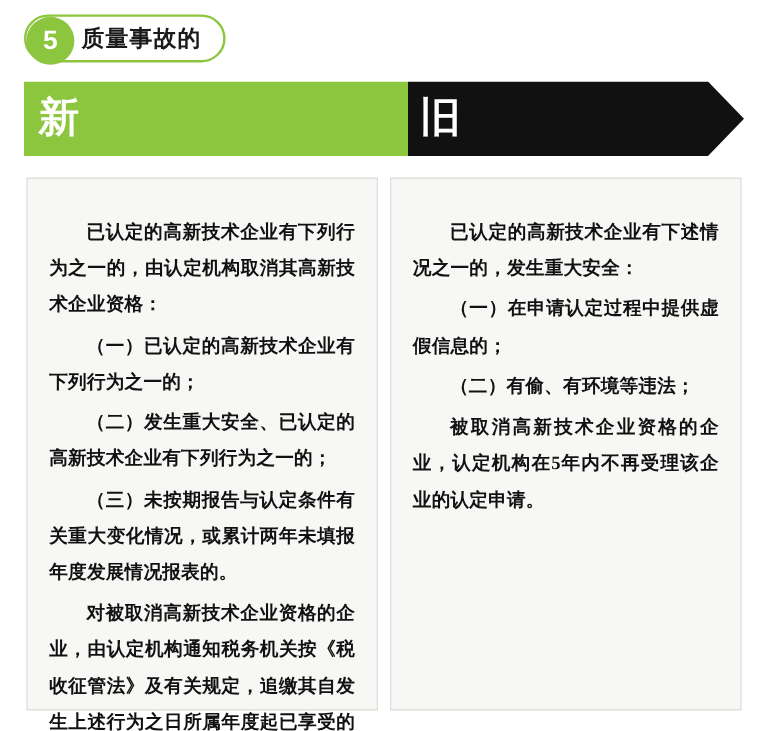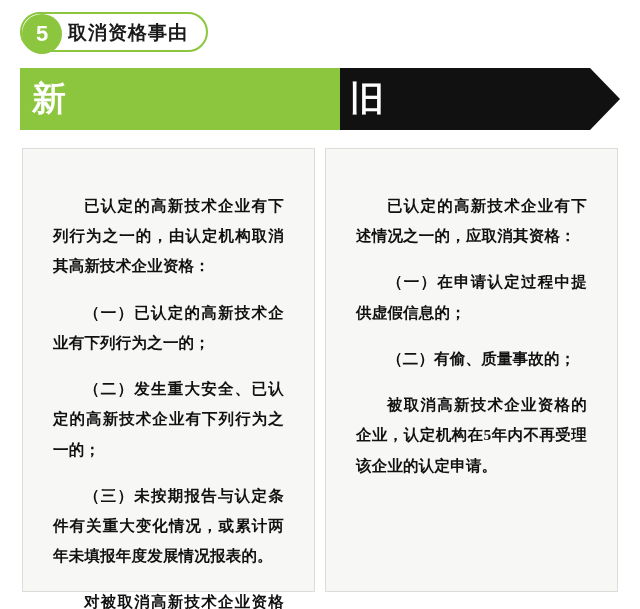--- a/index.html
+++ b/index.html
@@ -107,34 +107,34 @@
   }
   .panel-inner {
     font-family: "Liberation Serif", serif;
     font-size: 15.5px;
     line-height: 1.95;
     color: #111111;
     font-weight: bold;
     letter-spacing: 0.2px;
   }
   .para {
-    margin: 16px;
+    margin: 4px;
     text-indent: 2em;
     text-align: justify;
   }
 </style>
 </head>
 <body>
 
 <div class="page">
 
   <div class="badge-row">
     <div class="badge-pill">
       <div class="badge-circle">5</div>
-      <span class="badge-pill-text">取消资格事由</span>
+      <span class="badge-pill-text">质量事故的</span>
     </div>
   </div>
 
   <div class="banner">
     <svg width="600" height="62" viewBox="0 0 600 62" xmlns="http://www.w3.org/2000/svg">
       <polygon points="0,0 320,0 320,62 0,62" fill="#8cc63e"></polygon>
       <polygon points="320,0 570,0 600,31 570,62 320,62" fill="#111111"></polygon>
     </svg>
     <div class="banner-label new">新</div>
     <div class="banner-label old">旧</div>
@@ -147,22 +147,22 @@
         <p class="para">已认定的高新技术企业有下列行为之一的，由认定机构取消其高新技术企业资格：</p>
         <p class="para">（一）已认定的高新技术企业有下列行为之一的；</p>
         <p class="para">（二）发生重大安全、已认定的高新技术企业有下列行为之一的；</p>
         <p class="para">（三）未按期报告与认定条件有关重大变化情况，或累计两年未填报年度发展情况报表的。</p>
         <p class="para">对被取消高新技术企业资格的企业，由认定机构通知税务机关按《税收征管法》及有关规定，追缴其自发生上述行为之日所属年度起已享受的高新技术企业税收优惠。</p>
       </div>
     </div>
 
     <div class="panel">
       <div class="panel-inner">
-        <p class="para">已认定的高新技术企业有下述情况之一的，应取消其资格：</p>
+        <p class="para">已认定的高新技术企业有下述情况之一的，发生重大安全：</p>
         <p class="para">（一）在申请认定过程中提供虚假信息的；</p>
-        <p class="para">（二）有偷、质量事故的；</p>
+        <p class="para">（二）有偷、有环境等违法；</p>
         <p class="para">被取消高新技术企业资格的企业，认定机构在5年内不再受理该企业的认定申请。</p>
       </div>
     </div>
 
   </div>
 
 </div>
 
 </body></html>

